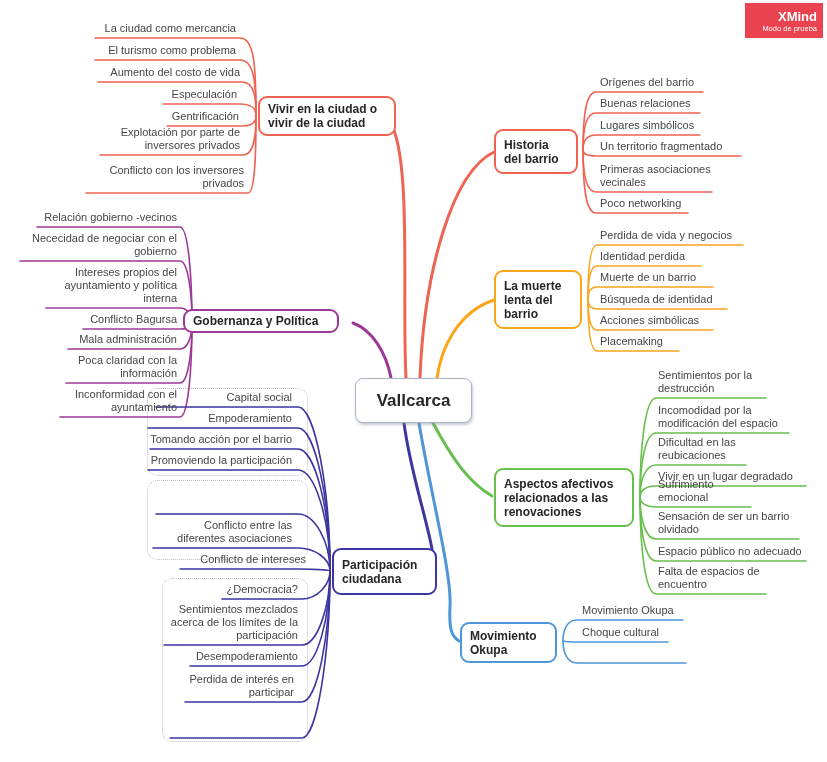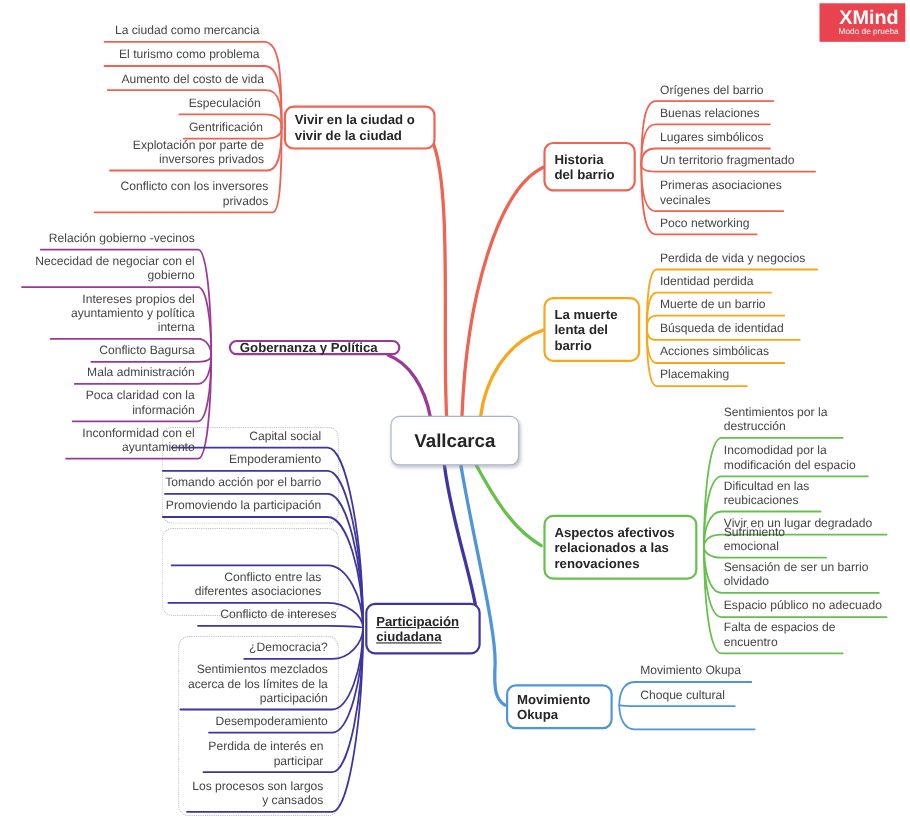--- a/index.html
+++ b/index.html
@@ -15,21 +15,21 @@
         padding:3px 8px;box-sizing:border-box;
         font-weight:700;font-size:12px;line-height:14px;color:#262626;}
   .root{border-width:1.5px;justify-content:center;text-align:center;
         font-size:17px;line-height:19px;border-radius:8px;
         box-shadow:1px 2px 3px rgba(130,140,160,.45);}
   .grp{position:absolute;z-index:0;border:1.5px dotted #bdbdcd;border-radius:10px;
        box-sizing:border-box;background:transparent;}
   .badge{position:absolute;z-index:5;background:var(--c,#e8434e);color:#fff;
          display:flex;flex-direction:column;justify-content:center;align-items:flex-end;
          padding:2px 6px;box-sizing:border-box;}
-  .badge .t1{font-size:18px;font-weight:700;line-height:15px;}
+  .badge .t1{font-size:13px;font-weight:700;line-height:15px;}
   .badge .t2{font-size:7.5px;font-weight:400;line-height:9px;}
 </style>
 </head>
 <body>
 
 <div id="canvas">
 
   <div class="grp" style="left:147px;top:388px;width:161px;height:88px"></div>
   <div class="grp" style="left:147px;top:480px;width:161px;height:80px"></div>
   <div class="grp" style="left:162px;top:578px;width:146px;height:164px"></div>
@@ -131,49 +131,48 @@
   <div class="tbox" style="left: 494px; top: 270px; width: 88px; height: 59px; --c: #f9a61a;">
       <span>La muerte lenta del barrio</span>
     </div>
   <div class="lbl" style="left:600px;bottom:520px;width:150px">Perdida de vida y negocios</div>
   <div class="lbl" style="left:600px;bottom:499px;width:110px">Identidad perdida</div>
   <div class="lbl" style="left:600px;bottom:478px;width:120px">Muerte de un barrio</div>
   <div class="lbl" style="left:600px;bottom:456px;width:130px">Búsqueda de identidad</div>
   <div class="lbl" style="left:600px;bottom:435px;width:120px">Acciones simbólicas</div>
   <div class="lbl" style="left:600px;bottom:414px;width:90px">Placemaking</div>
 
-  <div class="tbox" style="left: 208px; top: 309px; width: 156px; height: 14px; --c: #9b3a96;">
+  <div class="tbox" style="left: 183px; top: 309px; width: 156px; height: 24px; --c: #9b3a96;">
       <span>Gobernanza y Política</span>
     </div>
   <div class="lbl lr" style="left:37px;bottom:538px;width:140px">Relación gobierno -vecinos</div>
   <div class="lbl lr" style="left:20px;bottom:504px;width:157px">Nececidad de negociar con el gobierno</div>
   <div class="lbl lr" style="left:44px;bottom:457px;width:133px">Intereses propios del ayuntamiento y política interna</div>
   <div class="lbl lr" style="left:78px;bottom:436px;width:99px">Conflicto Bagursa</div>
   <div class="lbl lr" style="left:64px;bottom:416px;width:113px">Mala administración</div>
   <div class="lbl lr" style="left:62px;bottom:382px;width:115px">Poca claridad con la información</div>
   <div class="lbl lr" style="left:58px;bottom:348px;width:119px">Inconformidad con el ayuntamiento</div>
 
   <div class="tbox root" style="left: 355px; top: 378px; width: 117px; height: 45px; --c: #a9b4c6;">
       <span>Vallcarca</span>
     </div>
 
-  <div class="tbox" style="left: 332px; top: 548px; width: 105px; height: 47px; text-decoration: underline; --c: #3d35a1;">
+  <div class="tbox" style="left: 332px; top: 548px; width: 105px; height: 47px; --c: #3d35a1;">
       <span>Participación ciudadana</span>
     </div>
   <div class="lbl lr" style="left:156px;bottom:358px;width:136px">Capital social</div>
   <div class="lbl lr" style="left:148px;bottom:337px;width:144px">Empoderamiento</div>
   <div class="lbl lr" style="left:150px;bottom:316px;width:142px">Tomando acción por el barrio</div>
   <div class="lbl lr" style="left:148px;bottom:295px;width:144px">Promoviendo la participación</div>
   <div class="lbl lr" style="left:153px;bottom:217px;width:139px">Conflicto entre las diferentes asociaciones</div>
   <div class="lbl lr" style="left:192px;bottom:196px;width:114px">Conflicto de intereses</div>
   <div class="lbl lr" style="left:218px;bottom:166px;width:80px">¿Democracia?</div>
   <div class="lbl lr" style="left:164px;bottom:120px;width:134px">Sentimientos mezclados acerca de los límites de la participación</div>
   <div class="lbl lr" style="left:188px;bottom:99px;width:110px">Desempoderamiento</div>
   <div class="lbl lr" style="left:183px;bottom:63px;width:111px">Perdida de interés en participar</div>
-  <div class="lbl lr" style="left:168px;bottom:27px;width:126px">Los procesos son largos y cansados</div>
 
   <div class="tbox" style="left: 494px; top: 468px; width: 140px; height: 59px; --c: #67bf4d;">
       <span>Aspectos afectivos relacionados a las renovaciones</span>
     </div>
   <div class="lbl" style="left:658px;bottom:367px;width:112px">Sentimientos por la destrucción</div>
   <div class="lbl" style="left:658px;bottom:332px;width:140px">Incomodidad por la modificación del espacio</div>
   <div class="lbl" style="left:658px;bottom:300px;width:100px">Dificultad en las reubicaciones</div>
   <div class="lbl" style="left:658px;bottom:279px;width:152px">Vivir en un lugar degradado</div>
   <div class="lbl" style="left:658px;bottom:258px;width:105px">Sufrimiento emocional</div>
   <div class="lbl" style="left:658px;bottom:226px;width:148px">Sensación de ser un barrio olvidado</div>

